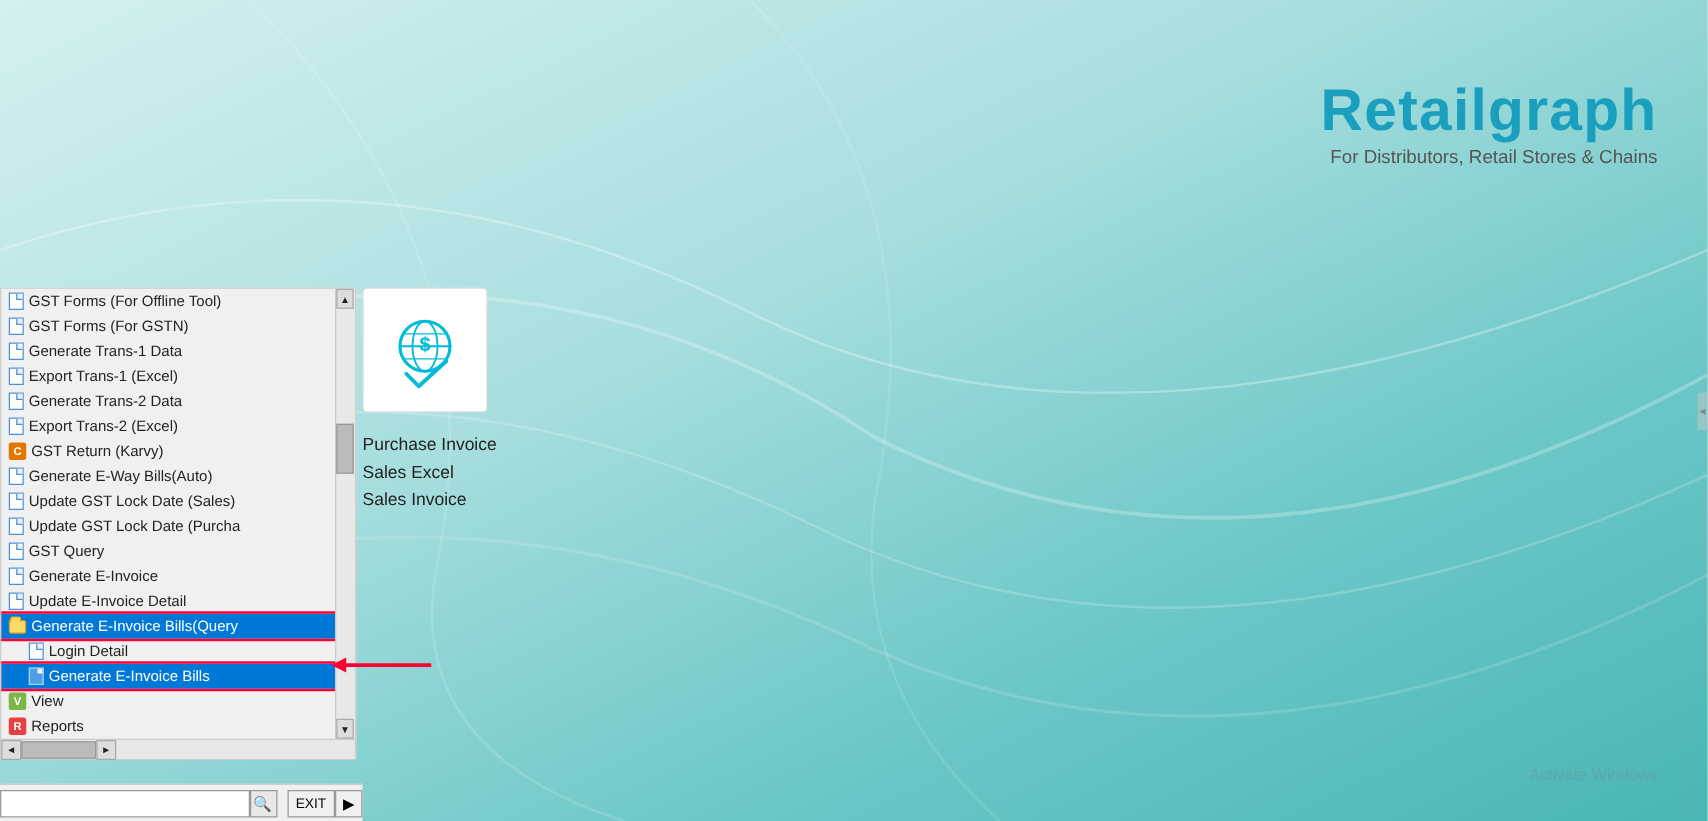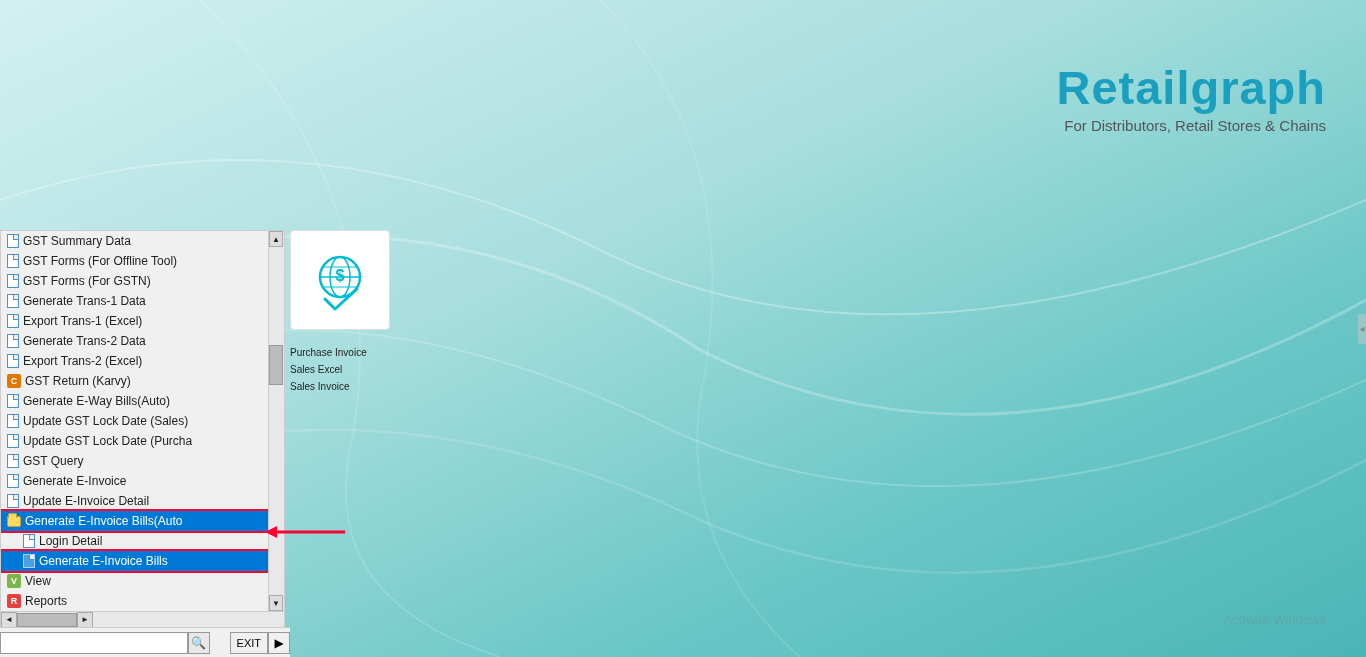--- a/index.html
+++ b/index.html
@@ -270,21 +270,21 @@
       width: 22px; height: 22px;
       background: #e8e8e8;
       border: 1px solid #999;
       display: flex;
       align-items: center;
       justify-content: center;
       cursor: pointer;
       font-size: 12px;
     }
     .exit-btn {
-      margin-left: 20px;
+      margin-left: 8px;
       height: 22px;
       padding: 0 6px;
       background: #f0f0f0;
       border: 1px solid #999;
       font-size: 11px;
       cursor: pointer;
       display: flex;
       align-items: center;
     }
     .next-btn {
@@ -322,21 +322,21 @@
       height: 70px;
     }
 
     .menu-items {
       margin-top: 14px;
       list-style: none;
     }
 
     .menu-items li {
       padding: 3px 0;
-      font-size: 10px;
+      font-size: 14px;
       color: #222;
       cursor: pointer;
     }
 
     
     .red-arrow {
       position: absolute;
       top: 518px;
       left: 265px;
       z-index: 30;
@@ -402,24 +402,20 @@
 <div class="resize-handle">
   <span style="color:#888;font-size:10px;">◂</span>
 </div>
 
 <div class="sidebar">
   <div style="position:relative; padding-right:16px;">
     <ul class="sidebar-list">
 
       <li class="sidebar-item">
         <span class="doc-icon"></span>
-        <span>GST Summary Data</span>
-      </li>
-      <li class="sidebar-item">
-        <span class="doc-icon"></span>
         <span>GST Forms (For Offline Tool)</span>
       </li>
       <li class="sidebar-item">
         <span class="doc-icon"></span>
         <span>GST Forms (For GSTN)</span>
       </li>
       <li class="sidebar-item">
         <span class="doc-icon"></span>
         <span>Generate Trans-1 Data</span>
       </li>
@@ -459,21 +455,21 @@
         <span class="doc-icon"></span>
         <span>Generate E-Invoice</span>
       </li>
       <li class="sidebar-item">
         <span class="doc-icon"></span>
         <span>Update E-Invoice Detail</span>
       </li>
 
       <li class="sidebar-item active-highlight selected-box" style="outline:2px solid #ff0033;">
         <span class="folder-icon"></span>
-        <span>Generate E-Invoice Bills(Auto</span>
+        <span>Generate E-Invoice Bills(Query</span>
       </li>
 
       <li class="sidebar-item sub-item">
         <span class="doc-icon"></span>
         <span>Login Detail</span>
       </li>
       <li class="sidebar-item sub-item active-highlight selected-box" style="background:#1a7ec5;outline:2px solid #ff0033;align-items:flex-end;">
         <span class="doc-icon" style="border-color:#aad4f5;background:rgba(255,255,255,0.3);"></span>
         <span>Generate E-Invoice Bills</span>
       </li>

